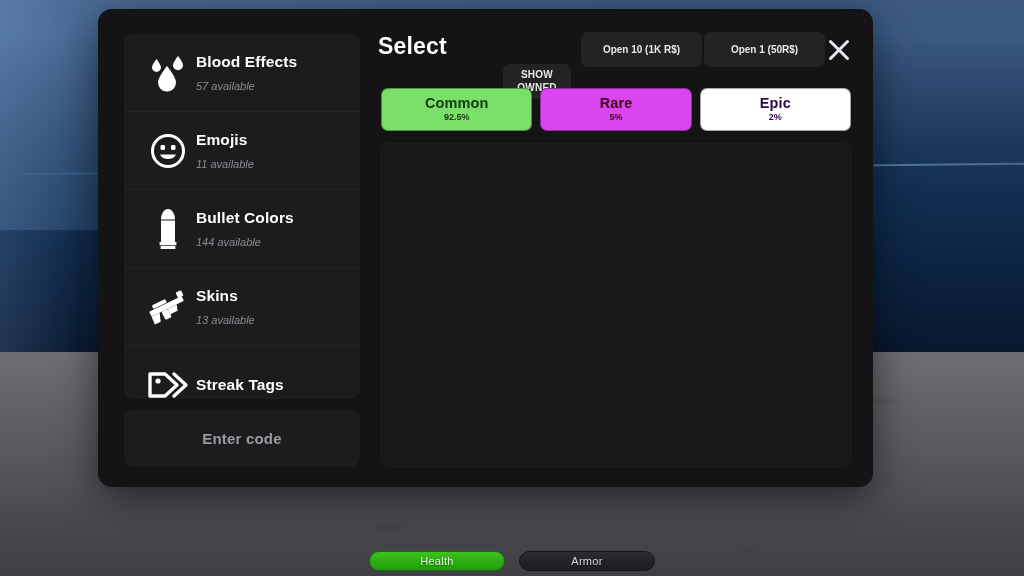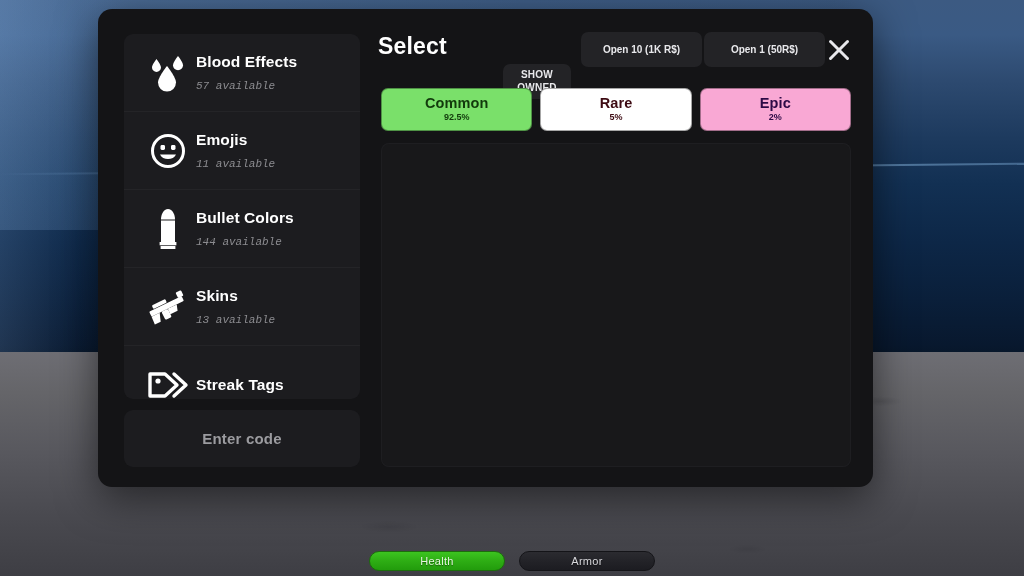--- a/index.html
+++ b/index.html
@@ -112,21 +112,20 @@
     font-weight: bold;
     letter-spacing: 0.1px;
     line-height: 1.15;
   }
   .si-sub {
     color: #8c8c90;
     font-size: 11px;
     font-style: italic;
     margin-top: 10px;
     line-height: 1.1;
-    font-family: Liberation Mono, monospace;
   }
 
   
   #enter-code-button {
     position: absolute;
     left: 26px;
     top: 401px;
     width: 236px;
     height: 57px;
     background: #1c1c1f;
@@ -386,25 +385,25 @@
       <line x1="2.5" y1="2.5" x2="19.5" y2="19.5" stroke="#e8e8ec" stroke-width="3" stroke-linecap="round"></line>
       <line x1="19.5" y1="2.5" x2="2.5" y2="19.5" stroke="#e8e8ec" stroke-width="3" stroke-linecap="round"></line>
     </svg>
   </button>
 
   <div id="rarity-tabs">
     <div class="rarity-tab" style="background:#7ae06a;color:#123a0c;">
       <span class="rt-name">Common</span>
       <span class="rt-pct">92.5%</span>
     </div>
-    <div class="rarity-tab" style="background:#ffffff;color:#3d0a12;">
+    <div class="rarity-tab" style="background:#d946ef;color:#3d0a12;">
       <span class="rt-name">Rare</span>
       <span class="rt-pct">5%</span>
     </div>
-    <div class="rarity-tab" style="background:#f9a8d4;color:#2d0a46;">
+    <div class="rarity-tab" style="background:#ffffff;color:#2d0a46;">
       <span class="rt-name">Epic</span>
       <span class="rt-pct">2%</span>
     </div>
   </div>
 
   <div id="item-grid-panel"></div>
 
 </div>
 
 <div id="hud-bars">

